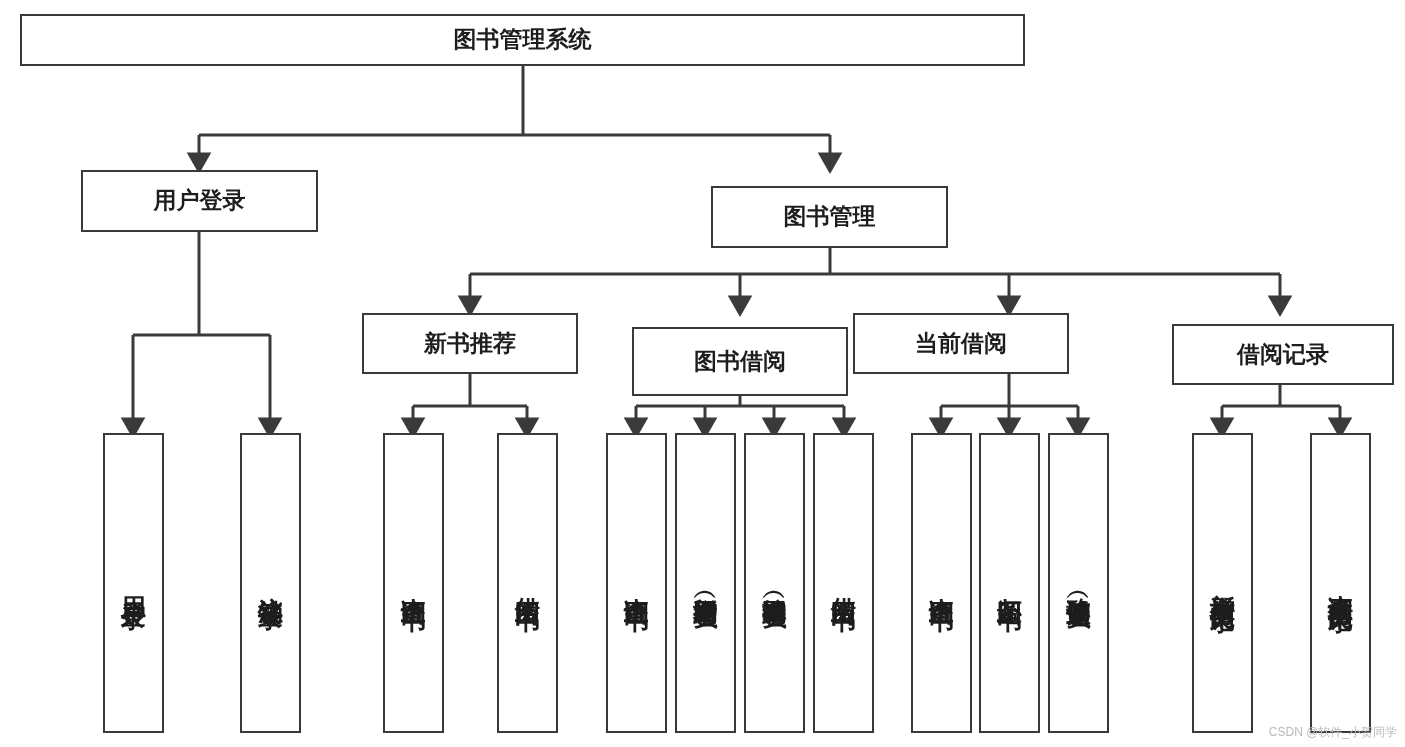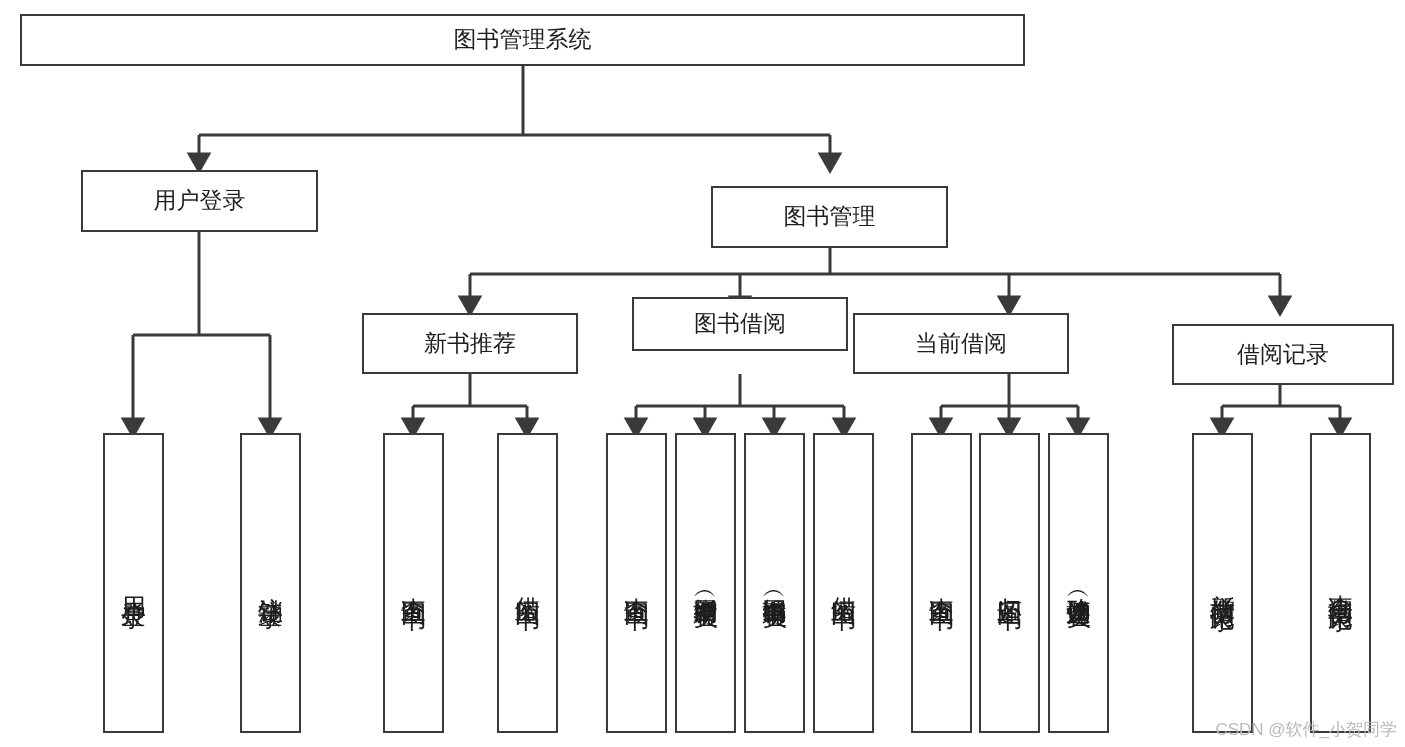--- a/index.html
+++ b/index.html
@@ -28,20 +28,21 @@
   }
   .node {
     position: absolute;
     box-sizing: border-box;
     background: #ffffff;
     border: 2px solid #3a3a3a;
     display: flex;
     align-items: center;
     justify-content: center;
     z-index: 2;
+    font-weight: bold;
   }
   .node .node-label {
     color: #1d1d1d;
     line-height: 1.18;
     white-space: nowrap;
     text-align: center;
   }
   .node.horizontal .node-label {
     font-size: 23px;
   }
@@ -59,21 +60,21 @@
     max-height: 100%;
   }
   .node.vertical.long .node-label {
     font-size: 24px;
     letter-spacing: 1px;
   }
   #watermark {
     position: absolute;
     right: 8px;
     bottom: 6px;
-    font-size: 17px;
+    font-size: 12px;
     color: #b9b9b9;
     z-index: 5;
     white-space: nowrap;
     font-family: "Liberation Sans", "DejaVu Sans", sans-serif;
   }
 </style>
 </head>
 <body>
 
 <div id="diagram-root">
@@ -137,21 +138,21 @@
   </div>
 
   <div class="node horizontal" style="left:711px; top:170px; width:237px; height:62px;margin-top:16px;">
     <span class="node-label">图书管理</span>
   </div>
 
   <div class="node horizontal" style="left:362px; top:313px; width:216px; height:61px;">
     <span class="node-label">新书推荐</span>
   </div>
 
-  <div class="node horizontal" style="left:632px; top:297px; width:216px; height:54px;">
+  <div class="node horizontal" style="left:632px; top:327px; width:216px; height:69px;">
     <span class="node-label">图书借阅</span>
   </div>
 
   <div class="node horizontal" style="left:853px; top:313px; width:216px; height:61px;">
     <span class="node-label">当前借阅</span>
   </div>
 
   <div class="node horizontal" style="left:1172px; top:324px; width:222px; height:61px;">
     <span class="node-label">借阅记录</span>
   </div>

